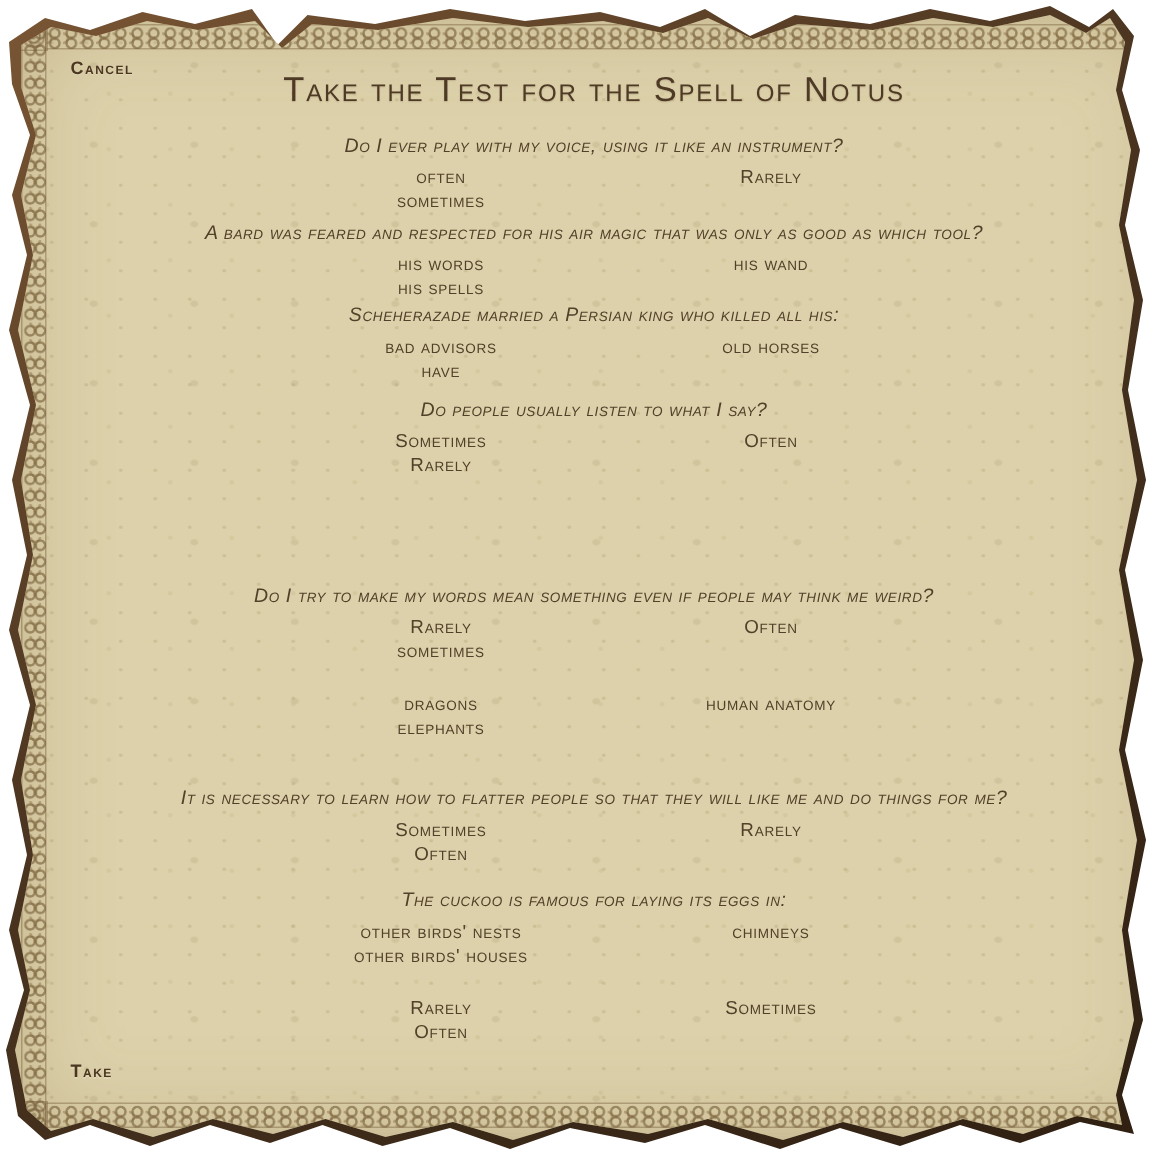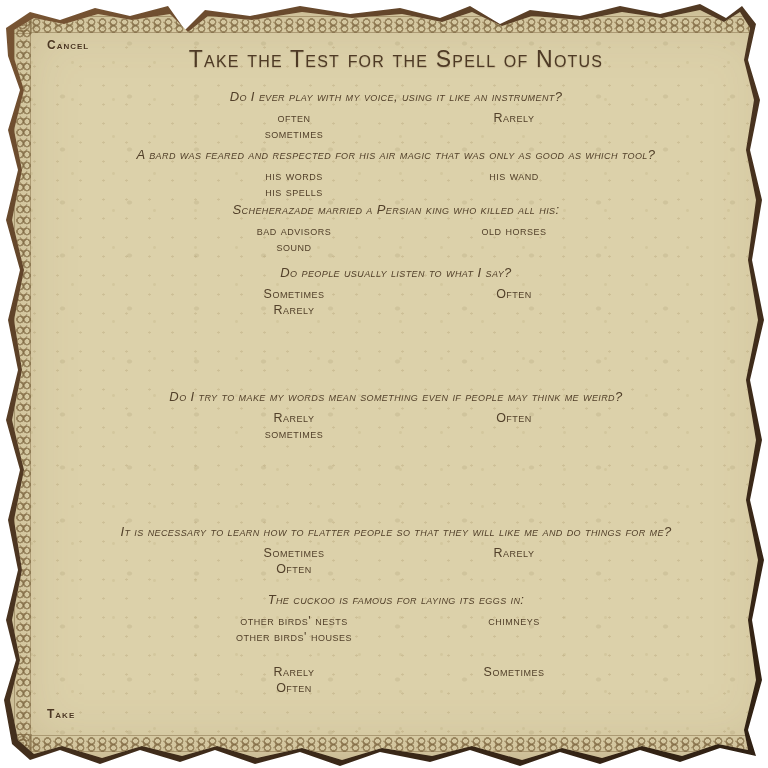--- a/index.html
+++ b/index.html
@@ -117,21 +117,21 @@
       <span class="opt">his wand</span>
       <span class="opt">his spells</span>
     </div>
   </div>
 
   <div class="qblock" style="top:203px">
     <div class="qtext">Scheherazade married a Persian king who killed all his:</div>
     <div class="opts">
       <span class="opt">bad advisors</span>
       <span class="opt">old horses</span>
-      <span class="opt">sound</span>
+      <span class="opt">have</span>
     </div>
   </div>
 
   <div class="qblock" style="top:266px">
     <div class="qtext">Do people usually listen to what I say?</div>
     <div class="opts">
       <span class="opt">Sometimes</span>
       <span class="opt">Often</span>
       <span class="opt">Rarely</span>
     </div>
@@ -141,20 +141,25 @@
   <div class="qblock" style="top:390px">
     <div class="qtext">Do I try to make my words mean something even if people may think me weird?</div>
     <div class="opts">
       <span class="opt">Rarely</span>
       <span class="opt">Often</span>
       <span class="opt">sometimes</span>
     </div>
   </div>
 
   <div class="qblock" style="top:455px">
+    <div class="opts">
+      <span class="opt">dragons</span>
+      <span class="opt">human anatomy</span>
+      <span class="opt">elephants</span>
+    </div>
   </div>
 
   <div class="qblock" style="top:525px">
     <div class="qtext">It is necessary to learn how to flatter people so that they will like me and do things for me?</div>
     <div class="opts">
       <span class="opt">Sometimes</span>
       <span class="opt">Rarely</span>
       <span class="opt">Often</span>
     </div>
   </div>

